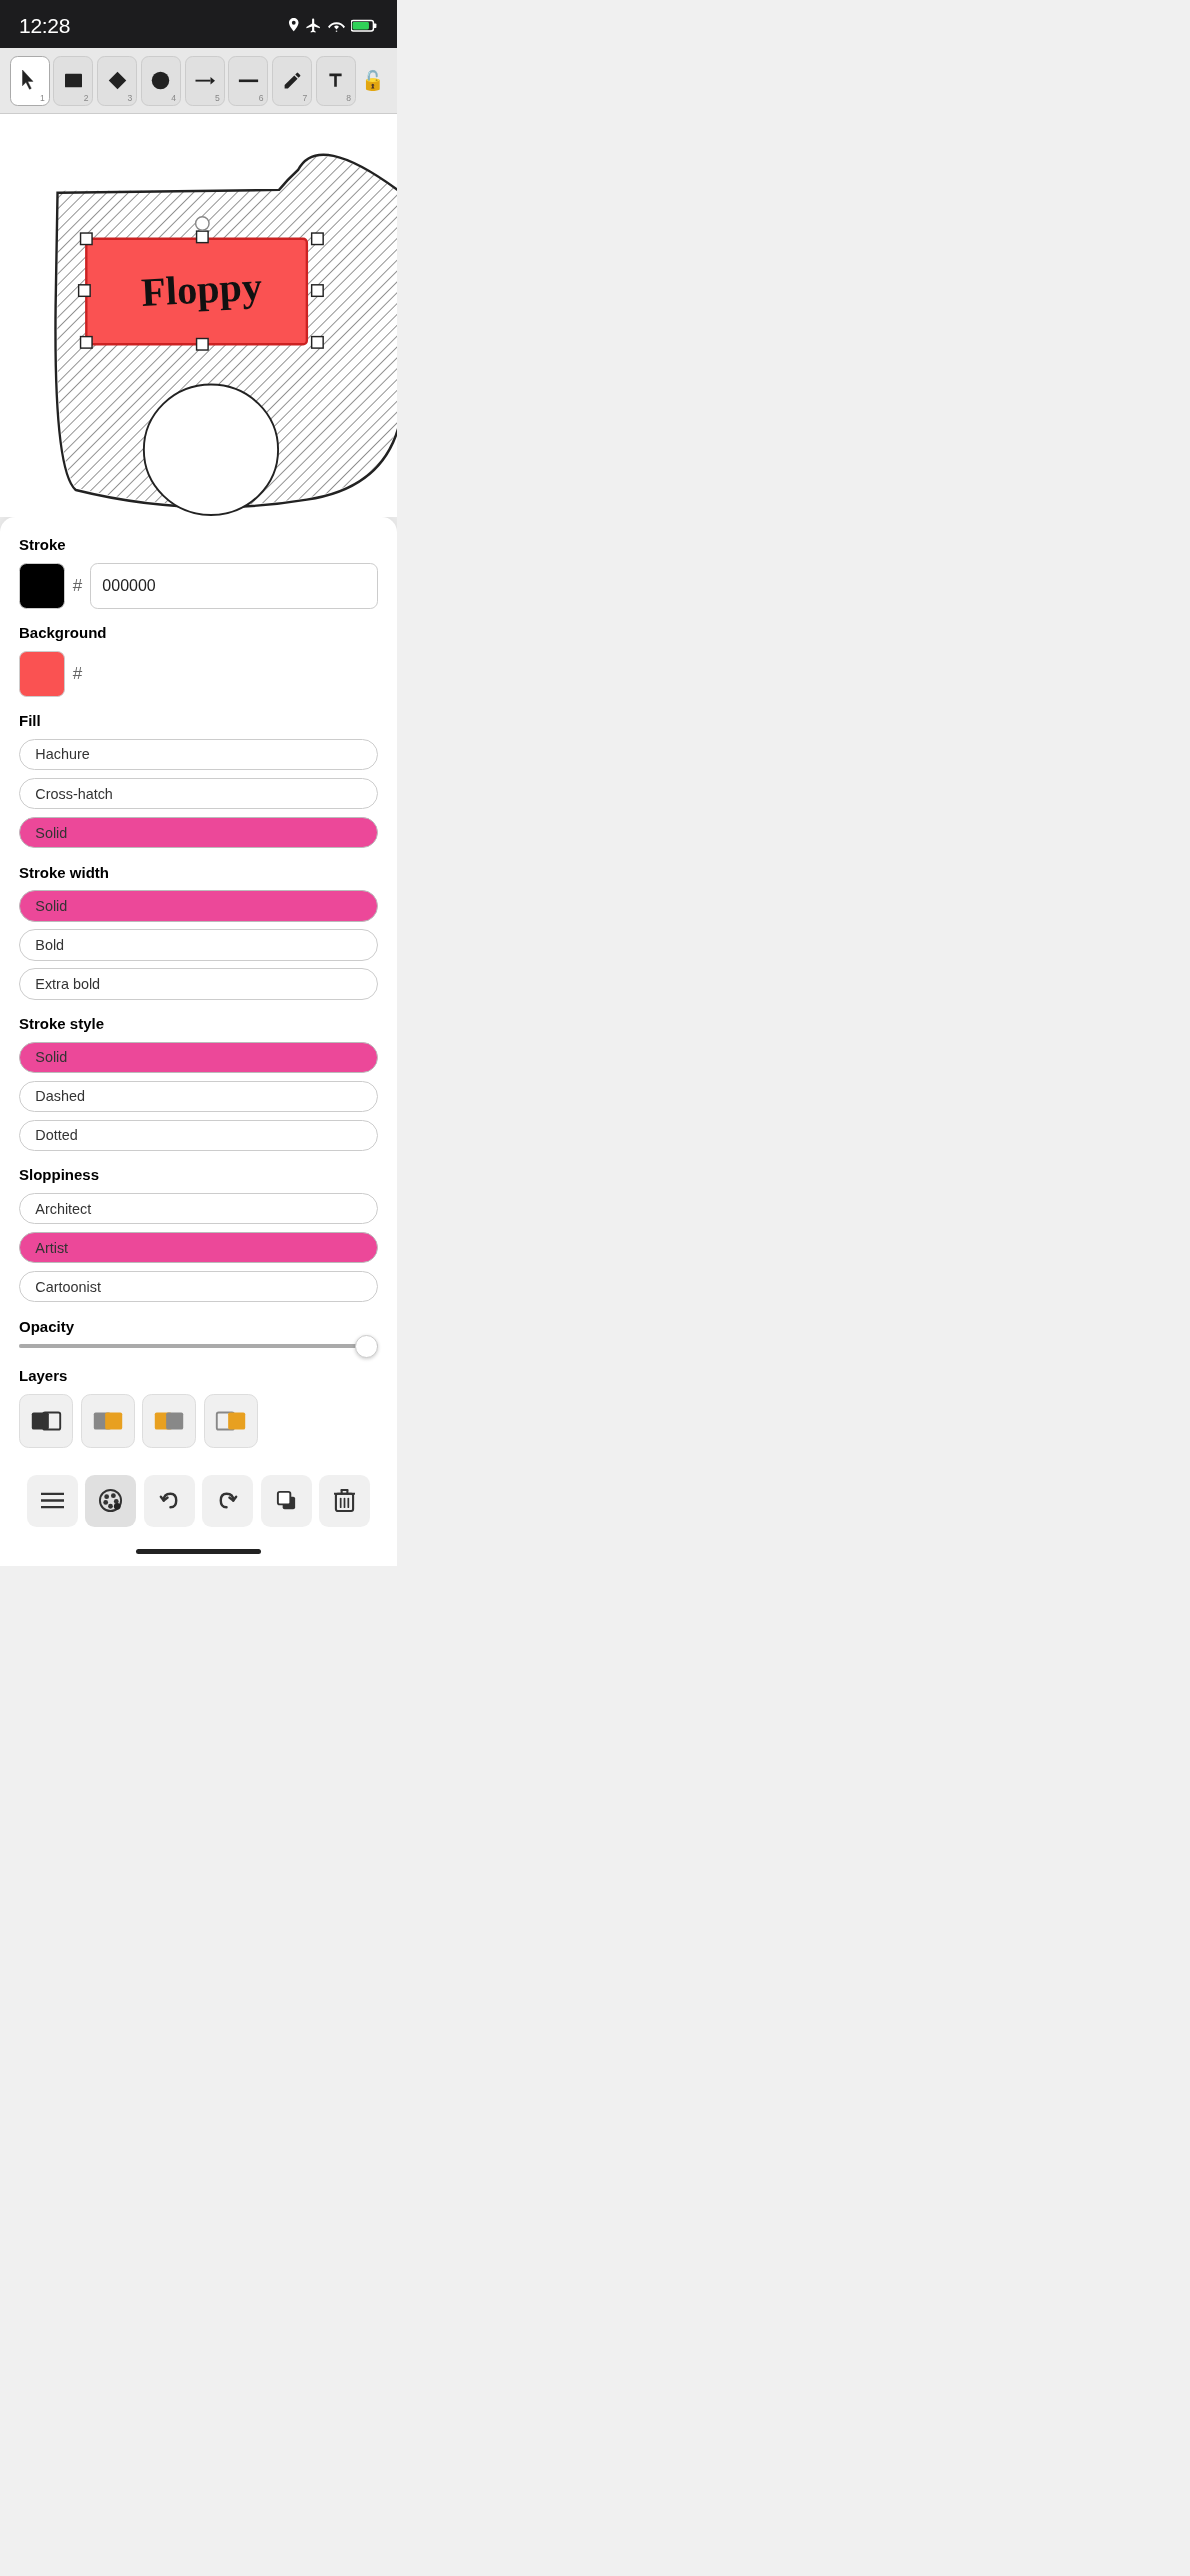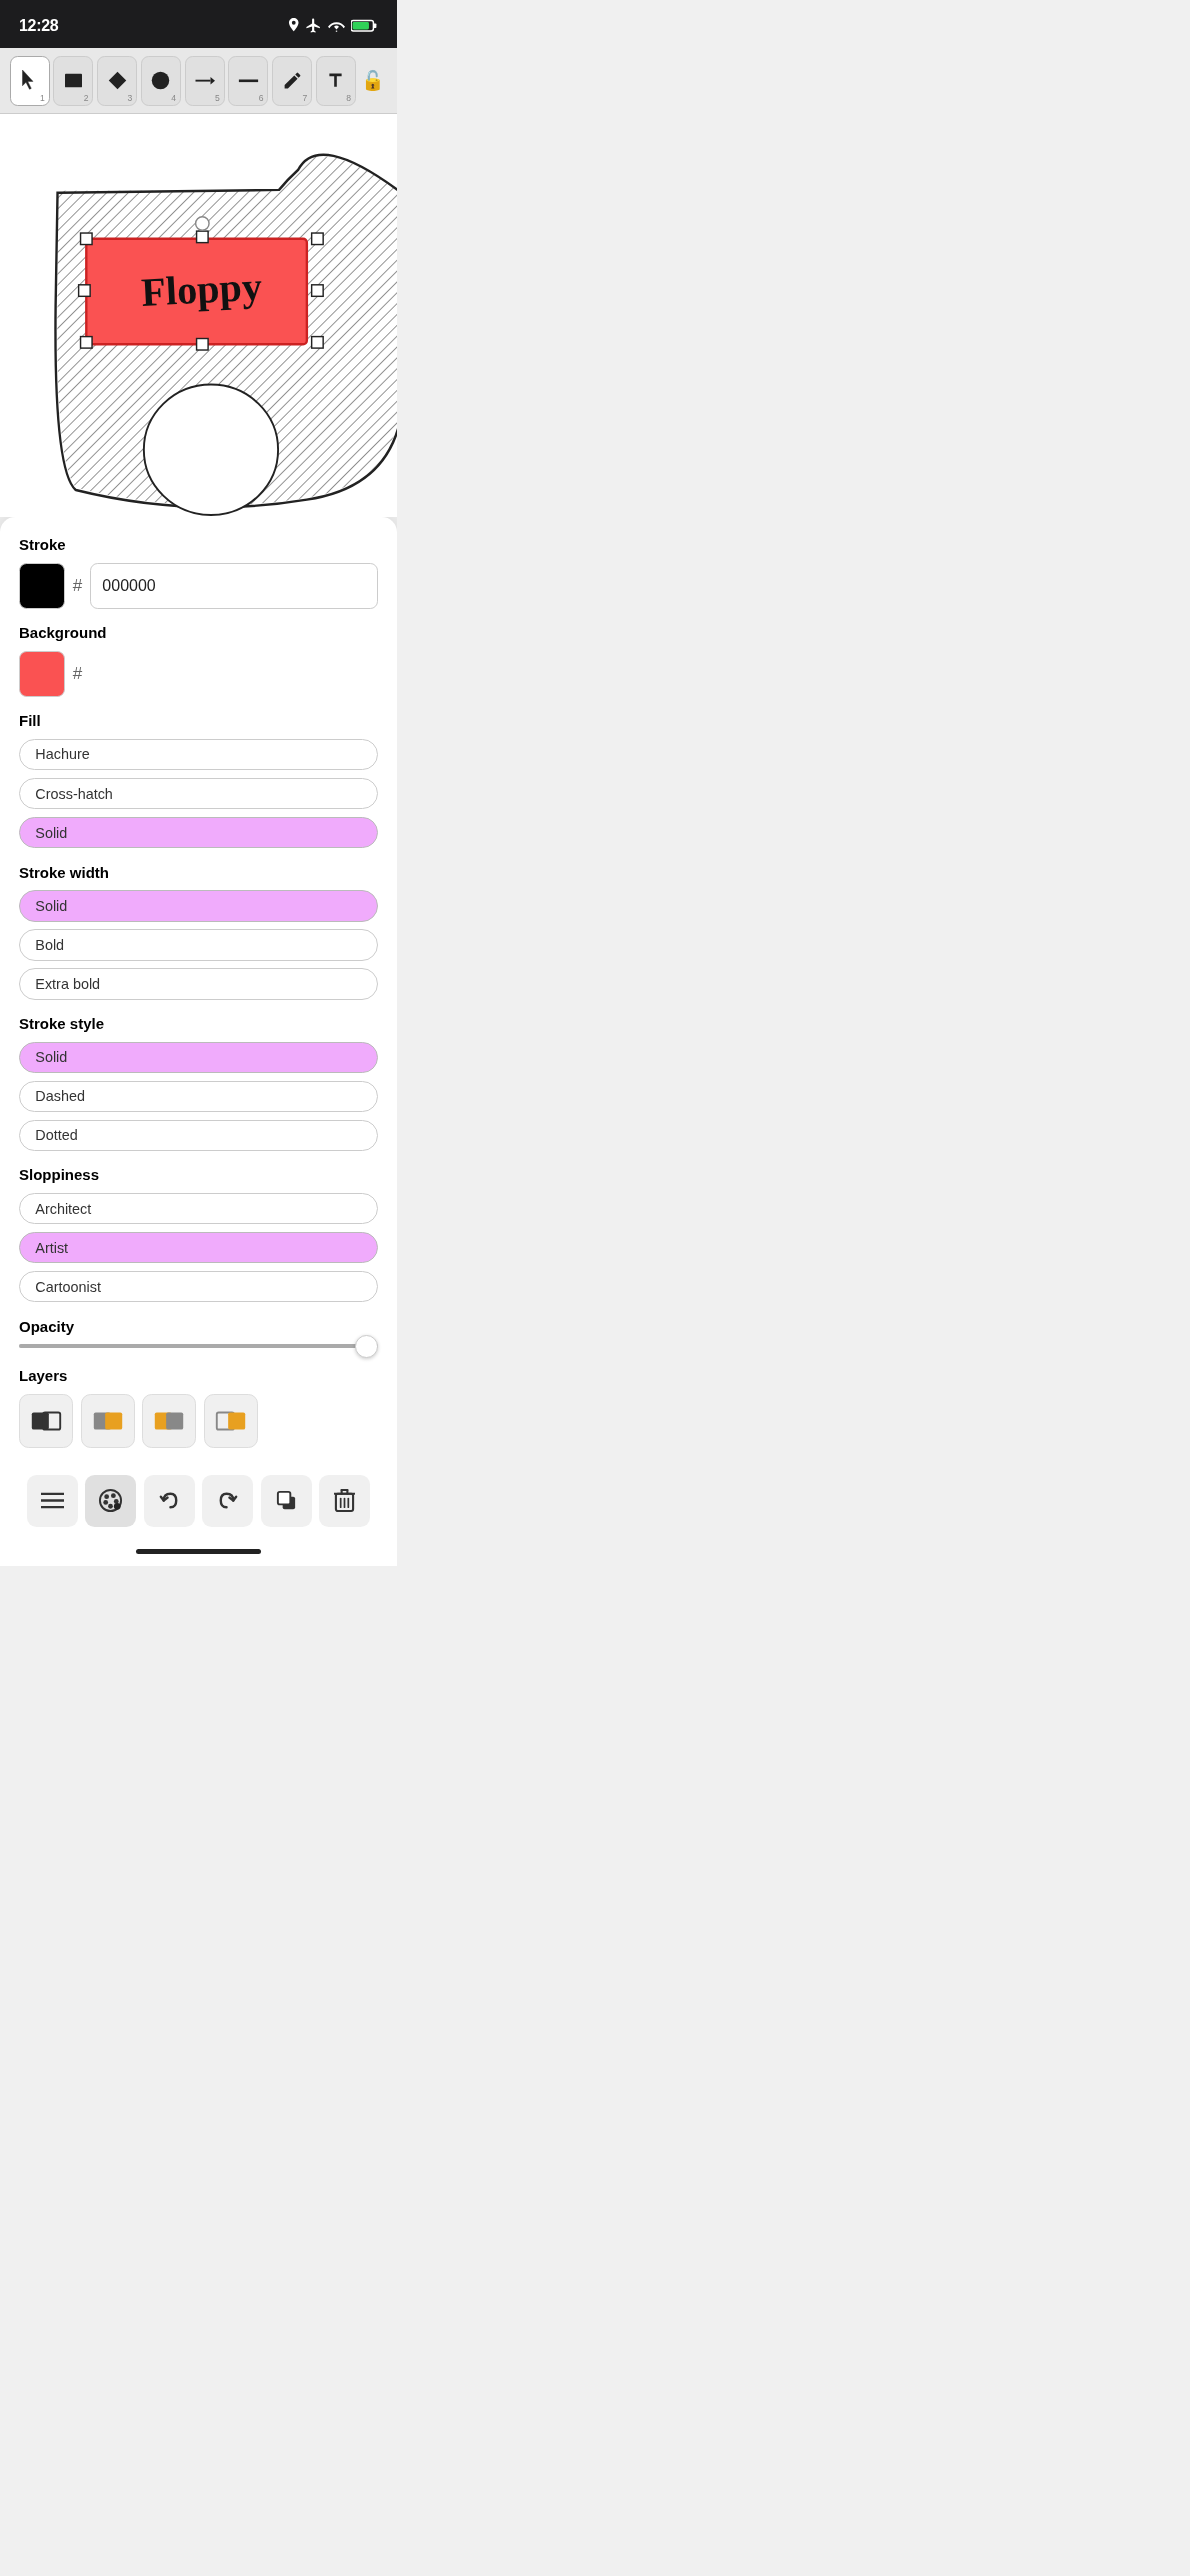--- a/index.html
+++ b/index.html
@@ -16,22 +16,22 @@
     .status-bar {
       background: #1c1c1e;
       color: white;
       display: flex;
       align-items: center;
       justify-content: space-between;
       padding: 13.4px 19px 9.6px 19px;
       height: 48px;
     }
     .status-time {
-      font-size: 16px;
-      font-weight: 700;
+      font-size: 21px;
+      font-weight: 400;
       letter-spacing: -0.3px;
     }
     .status-icons {
       display: flex;
       align-items: center;
       gap: 5.8px;
     }
     .status-icons svg {
       fill: white;
     }
@@ -148,21 +148,21 @@
     .chip {
       padding: 6.7px 15.3px;
       border-radius: 19px;
       border: 1.4px solid #ccc;
       font-size: 14.4px;
       color: #333;
       background: white;
       cursor: pointer;
     }
     .chip.active {
-      background: #f0abfc;
+      background: #ec4899;
       border-color: #bbb;
       font-weight: 500;
     }
 
     .opacity-slider-container {
       margin-bottom: 19px;
       margin-top: 5.8px;
     }
     .opacity-track {
       width: 100%;

